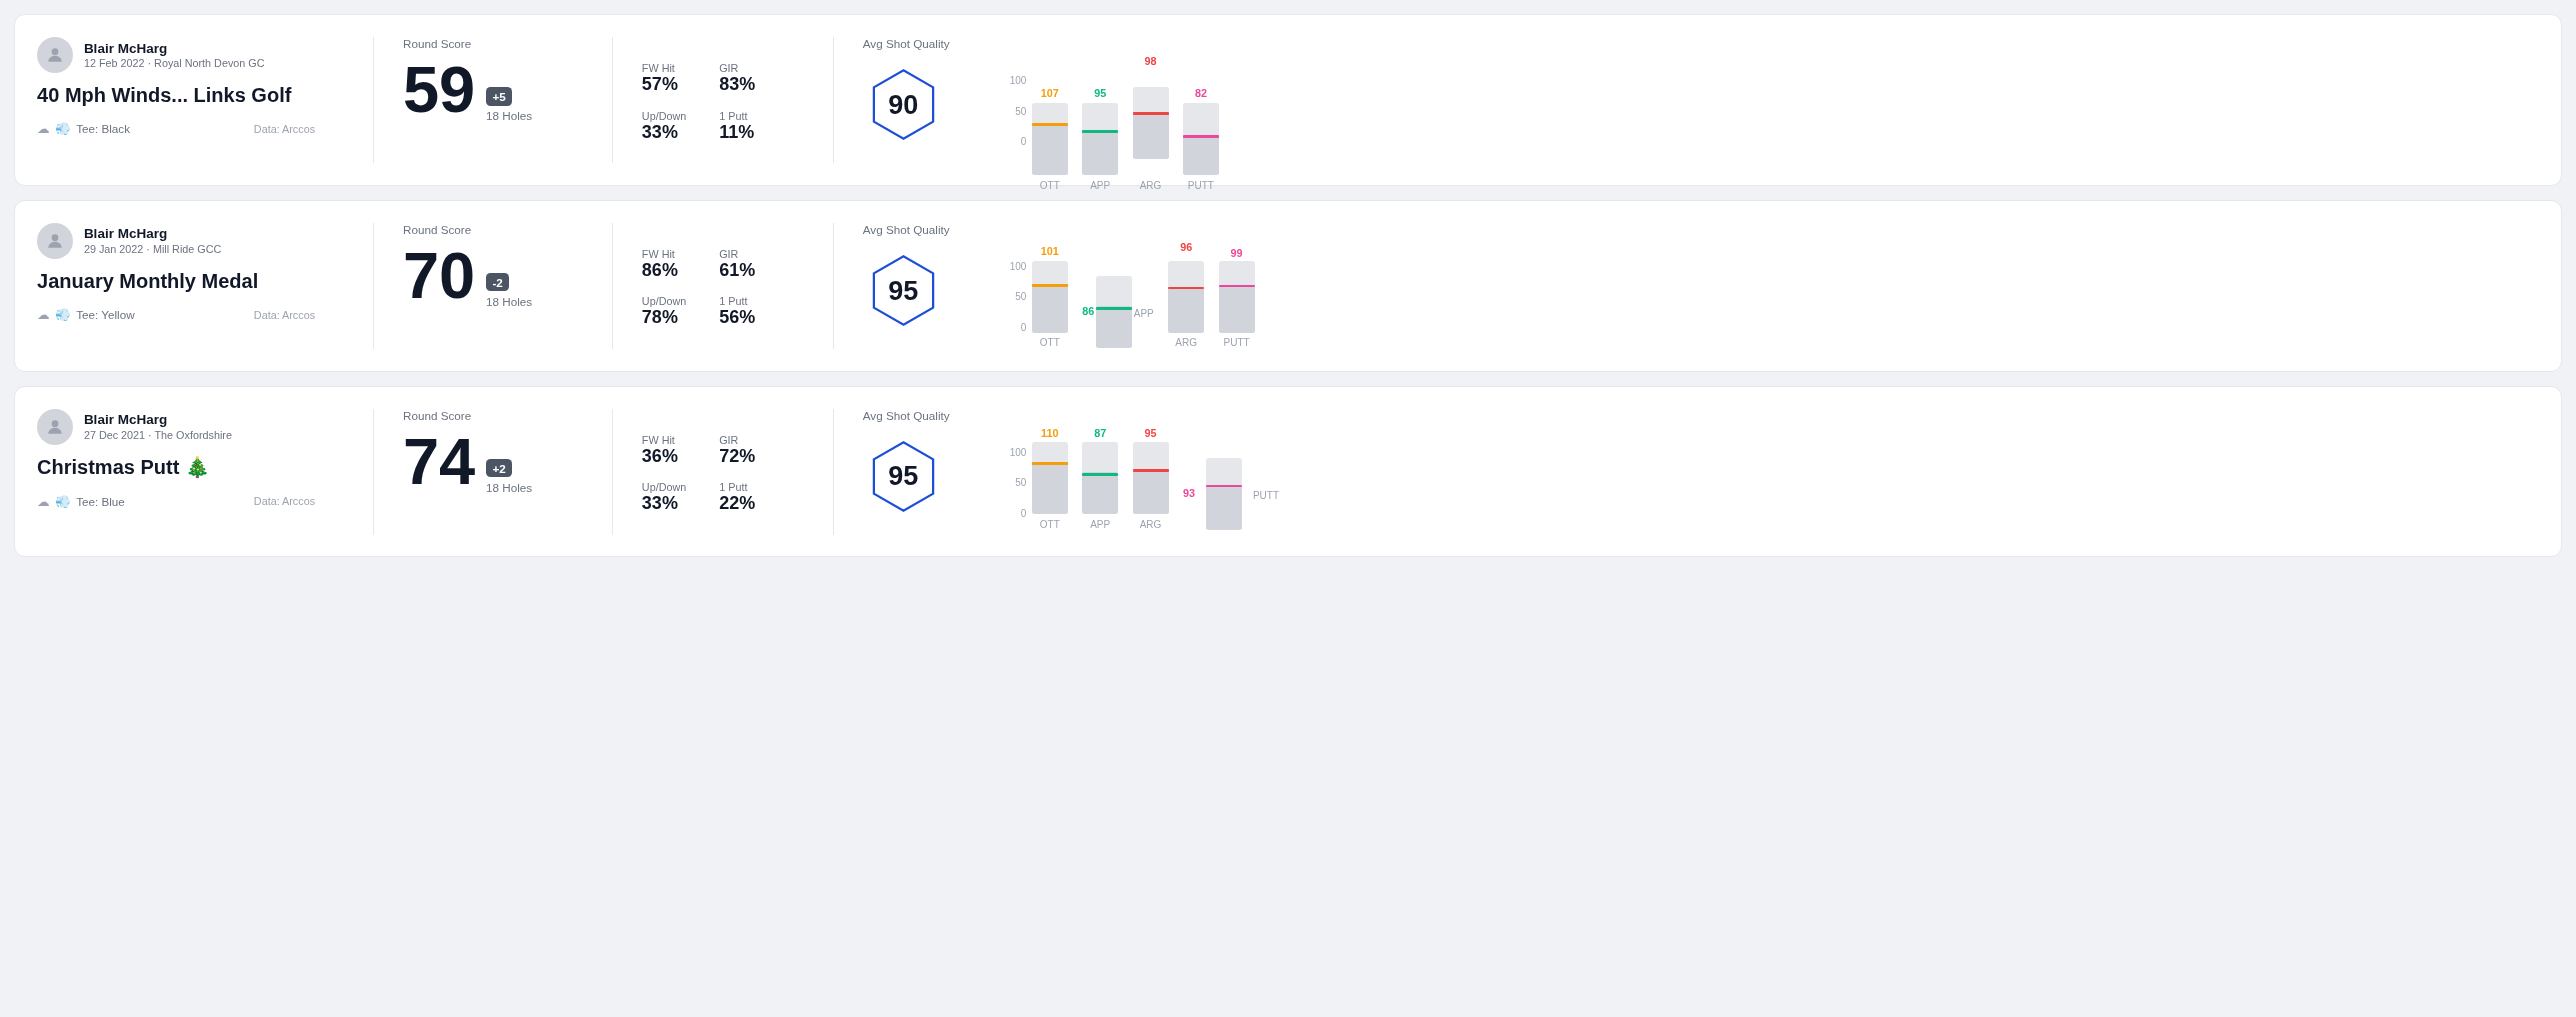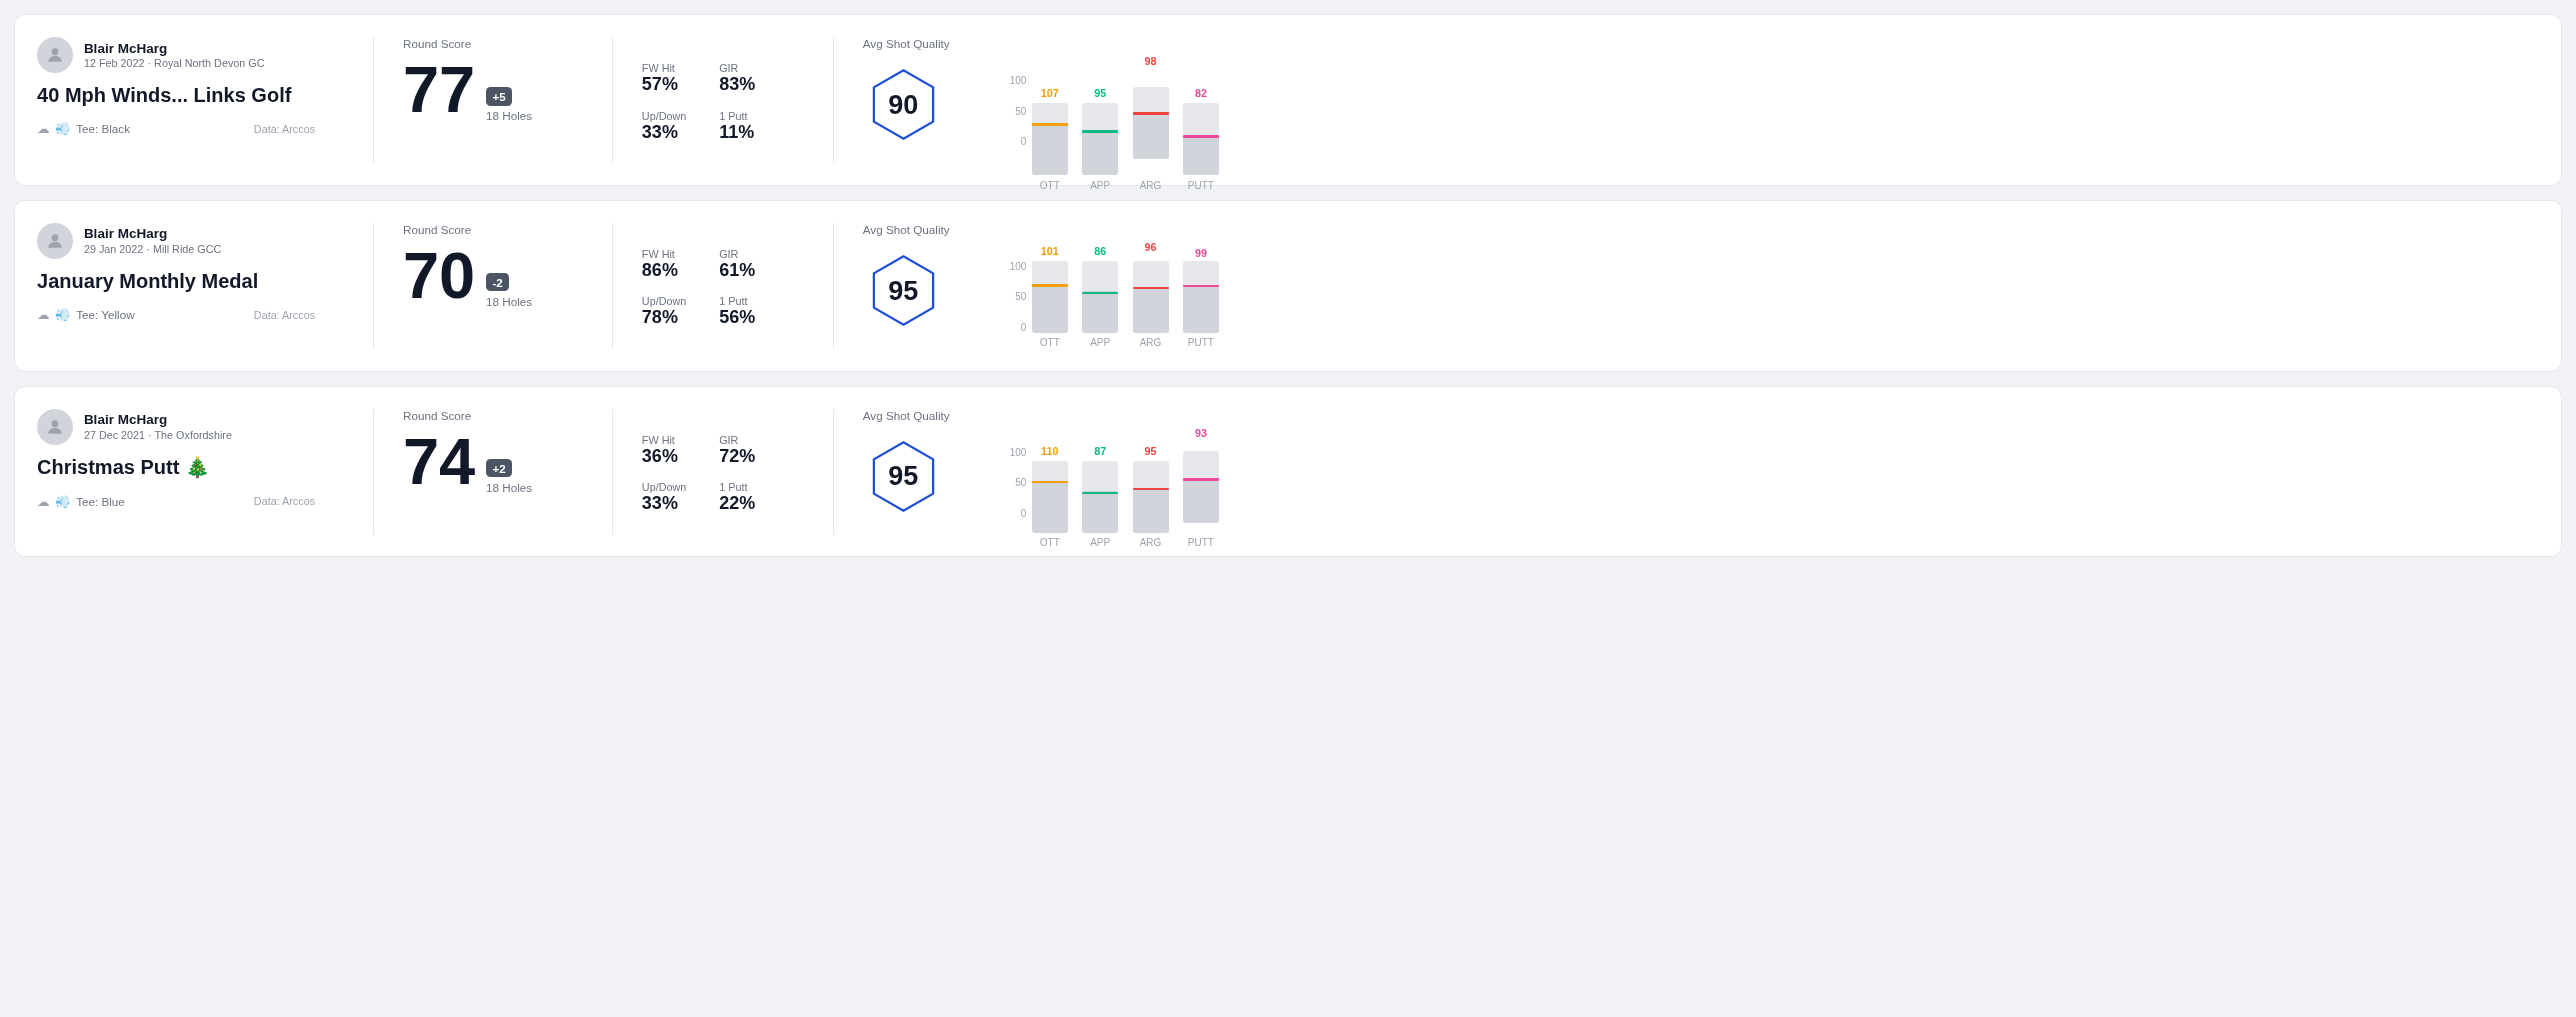--- a/index.html
+++ b/index.html
@@ -199,21 +199,21 @@
         </div>
         <div class="data-source">Data: Arccos</div>
       </div>
     </div>
 
     <div class="divider-v"></div>
 
     <div class="section-score" style="padding-right:29px;">
       <div class="section-label">Round Score</div>
       <div class="score-row">
-        <div class="score-big">77</div>
+        <div class="score-big">59</div>
         <div>
           <div class="score-badge">+5</div>
           <div class="holes-text">18 Holes</div>
         </div>
       </div>
     </div>
 
     <div class="divider-v"></div>
 
     <div class="section-stats" style="padding-right:29px;">
@@ -384,21 +384,21 @@
     </div>
     <div style="display:flex;gap:14.4px;align-items:flex-end;">
     <div style="display:flex;flex-direction:column;align-items:center;gap:1.8px;justify-content:space-between;">
       <span style="font-size:10.8px;font-weight:600;color:#f59e0b;margin-bottom:1.8px;">101</span>
       <div style="width:36px;height:72px;background:#e5e7eb;border-radius:2.7px;position:relative;overflow:hidden;">
         <div style="position:absolute;bottom:0;width:100%;height:49px;background:#d1d5db;border-radius:2.7px 2.7px 0 0;"></div>
         <div style="position:absolute;top:23.5px;width:100%;height:2.7px;background:#f59e0b;border-radius:0.9px;"></div>
       </div>
       <span style="font-size:10px;color:#9ca3af;margin-top:2.7px;">OTT</span>
     </div>
-    <div style="display:flex;flex-direction:column;align-items:center;gap:1.8px;">
+    <div style="display:flex;align-items:center;gap:1.8px;">
       <span style="font-size:10.8px;font-weight:600;color:#10b981;margin-bottom:1.8px;">86</span>
       <div style="width:36px;height:72px;background:#e5e7eb;border-radius:2.7px;position:relative;overflow:hidden;">
         <div style="position:absolute;bottom:0;width:100%;height:42px;background:#d1d5db;border-radius:2.7px 2.7px 0 0;"></div>
         <div style="position:absolute;top:31px;width:100%;height:2.7px;background:#10b981;border-radius:0.9px;"></div>
       </div>
       <span style="font-size:10px;color:#9ca3af;margin-top:2.7px;">APP</span>
     </div>
     <div style="display:flex;flex-direction:column;align-items:center;gap:1.8px;">
       <span style="font-size:10.8px;font-weight:600;color:#ef4444;margin-bottom:6px;">96</span>
       <div style="width:36px;height:72px;background:#e5e7eb;border-radius:2.7px;position:relative;overflow:hidden;">
@@ -522,21 +522,21 @@
       <span style="font-size:10px;color:#9ca3af;margin-top:2.7px;">APP</span>
     </div>
     <div style="display:flex;flex-direction:column;align-items:center;gap:1.8px;">
       <span style="font-size:10.8px;font-weight:600;color:#ef4444;margin-bottom:1.8px;">95</span>
       <div style="width:36px;height:72px;background:#e5e7eb;border-radius:2.7px;position:relative;overflow:hidden;">
         <div style="position:absolute;bottom:0;width:100%;height:45px;background:#d1d5db;border-radius:2.7px 2.7px 0 0;"></div>
         <div style="position:absolute;top:27px;width:100%;height:2.7px;background:#ef4444;border-radius:0.9px;"></div>
       </div>
       <span style="font-size:10px;color:#9ca3af;margin-top:2.7px;">ARG</span>
     </div>
-    <div style="display:flex;flex-direction:column;align-items:center;gap:11px;justify-content:space-between;">
+    <div style="display:flex;flex-direction:row;align-items:center;gap:11px;justify-content:space-between;">
       <span style="font-size:10.8px;font-weight:600;color:#ec4899;margin-bottom:1.8px;">93</span>
       <div style="width:36px;height:72px;background:#e5e7eb;border-radius:2.7px;position:relative;overflow:hidden;">
         <div style="position:absolute;bottom:0;width:100%;height:45px;background:#d1d5db;border-radius:2.7px 2.7px 0 0;"></div>
         <div style="position:absolute;top:27px;width:100%;height:2.7px;background:#ec4899;border-radius:0.9px;"></div>
       </div>
       <span style="font-size:10px;color:#9ca3af;margin-top:2.7px;">PUTT</span>
     </div>
           </div>
         </div>
     </div>

